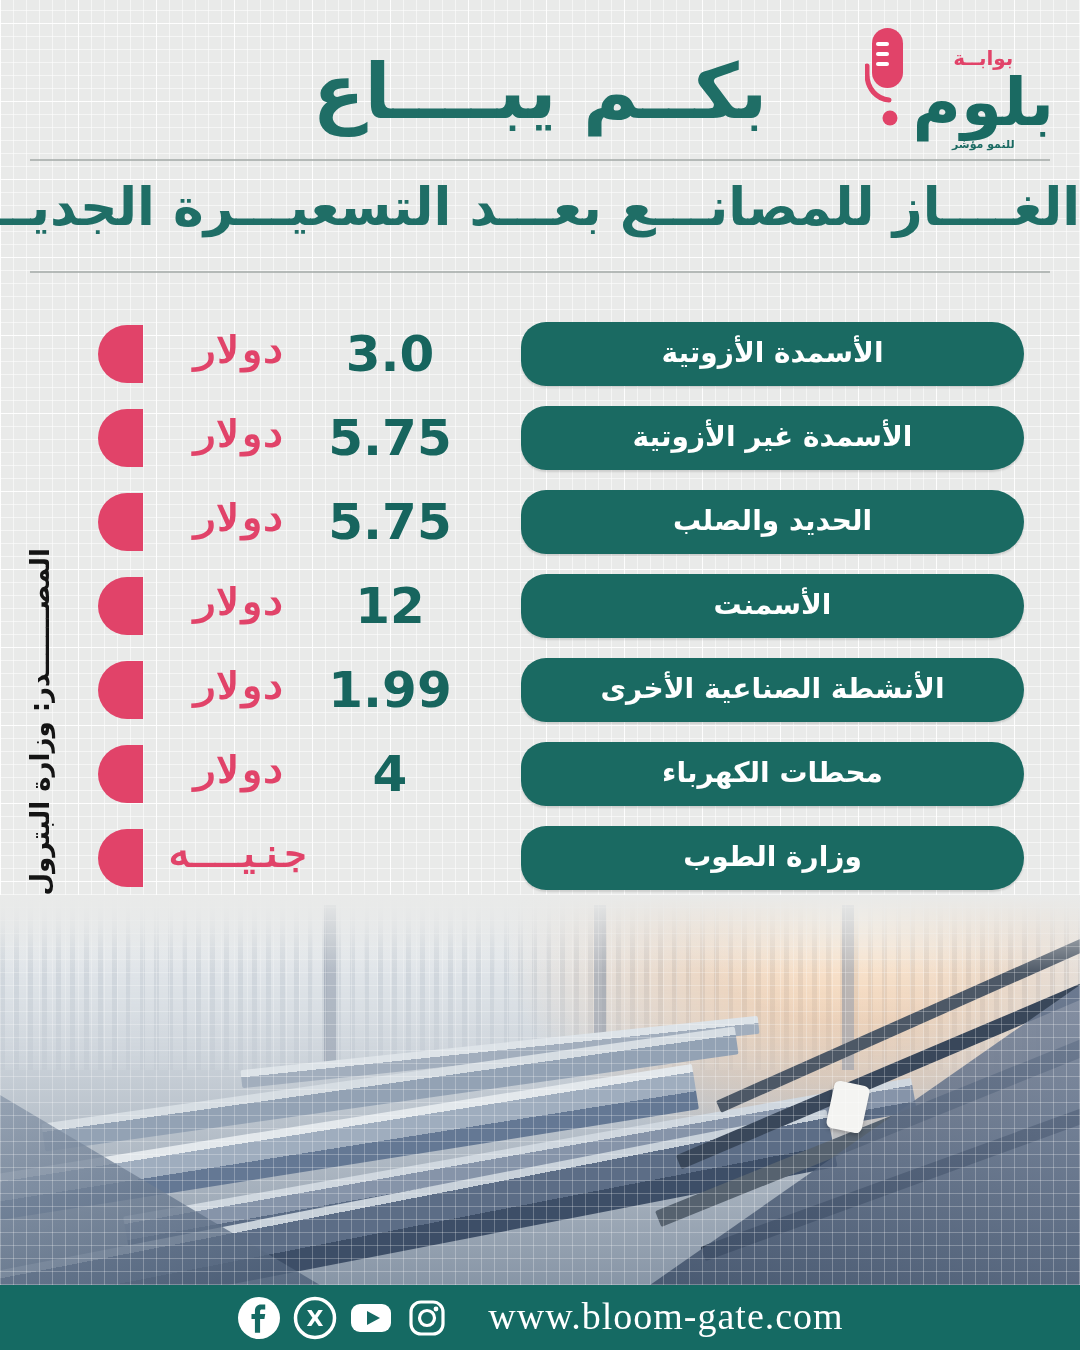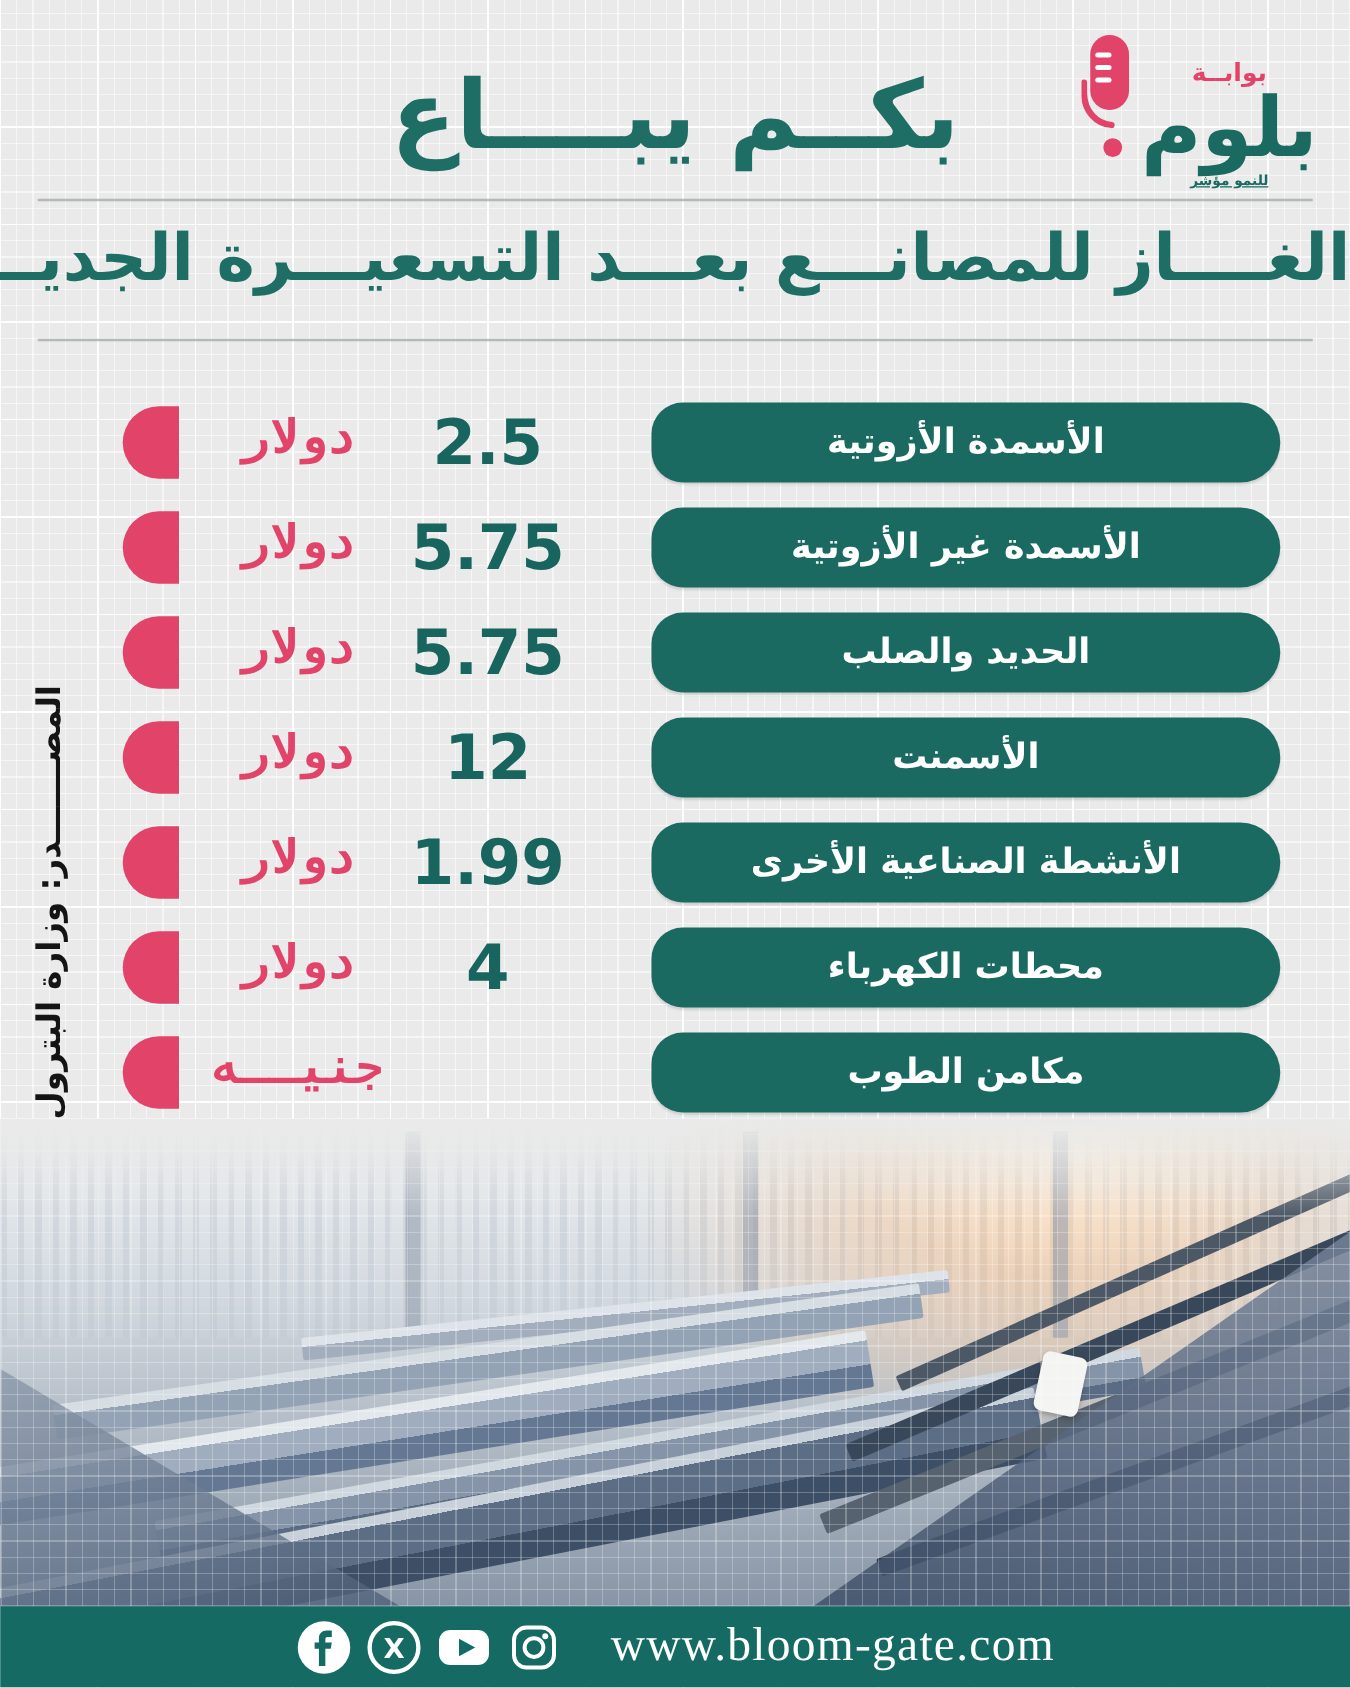--- a/index.html
+++ b/index.html
@@ -12,21 +12,21 @@
       repeating-linear-gradient(0deg, rgba(255,255,255,.85) 0 1px, transparent 1px 78px),
       repeating-linear-gradient(90deg, rgba(255,255,255,.85) 0 1px, transparent 1px 78px),
       repeating-linear-gradient(0deg, rgba(255,255,255,.55) 0 1px, transparent 1px 13px),
       repeating-linear-gradient(90deg, rgba(255,255,255,.55) 0 1px, transparent 1px 13px);
   }
   
   .logo{position:absolute;top:26px;right:26px;display:flex;gap:8px;align-items:flex-start;z-index:5;}
   .logo-text{display:flex;flex-direction:column;align-items:center;padding-top:22px;}
   .logo-top{color:#e14369;font-size:20px;font-weight:bold;line-height:1;}
   .logo-name{color:#1a6a62;font-size:66px;font-weight:bold;line-height:1.05;}
-  .logo-tagline{color:#1a6a62;font-size:11px;font-weight:bold;line-height:1;margin-top:2px;text-decoration:underline;}
+  .logo-tagline{color:#1a6a62;font-size:11px;font-weight:bold;line-height:1;margin-top:2px;}
   
   .title1{
     position:absolute;top:48px;left:0;right:0;margin:0;text-align:center;
     color:#1f6e66;font-size:76px;font-weight:bold;line-height:1.15;white-space:nowrap;
   }
   .rule{position:absolute;left:30px;right:30px;height:2px;background:#a2a8a6;opacity:.75;}
   .rule1{top:159px;}
   .rule2{top:271px;}
   .title2{
     position:absolute;top:176px;left:0;right:0;margin:0;text-align:center;
@@ -144,21 +144,21 @@
   </div>
 
   <h1 class="title1">بكــم يبــــاع</h1>
   <div class="rule rule1"></div>
   <h2 class="title2">الغــــاز للمصانـــع بعـــد التسعيـــرة الجديـــدة؟</h2>
   <div class="rule rule2"></div>
 
   <div class="rows">
     <div class="row">
       <div class="pill">الأسمدة الأزوتية</div>
-      <div class="value">2.5</div>
+      <div class="value">3.0</div>
       <div class="unit">دولار</div>
       <div class="semi"></div>
     </div>
     <div class="row">
       <div class="pill">الأسمدة غير الأزوتية</div>
       <div class="value">5.75</div>
       <div class="unit">دولار</div>
       <div class="semi"></div>
     </div>
     <div class="row">
@@ -179,21 +179,21 @@
       <div class="unit">دولار</div>
       <div class="semi"></div>
     </div>
     <div class="row">
       <div class="pill">محطات الكهرباء</div>
       <div class="value">4</div>
       <div class="unit">دولار</div>
       <div class="semi"></div>
     </div>
     <div class="row">
-      <div class="pill">مكامن الطوب</div>
+      <div class="pill">وزارة الطوب</div>
       <div class="unit">جنيــه</div>
       <div class="semi"></div>
     </div>
   </div>
 
   <div class="source" dir="rtl">المصـــــــدر: وزارة البترول</div>
 
   <div class="photo">
     <div class="wall"></div>
     <div class="col col1"></div>

